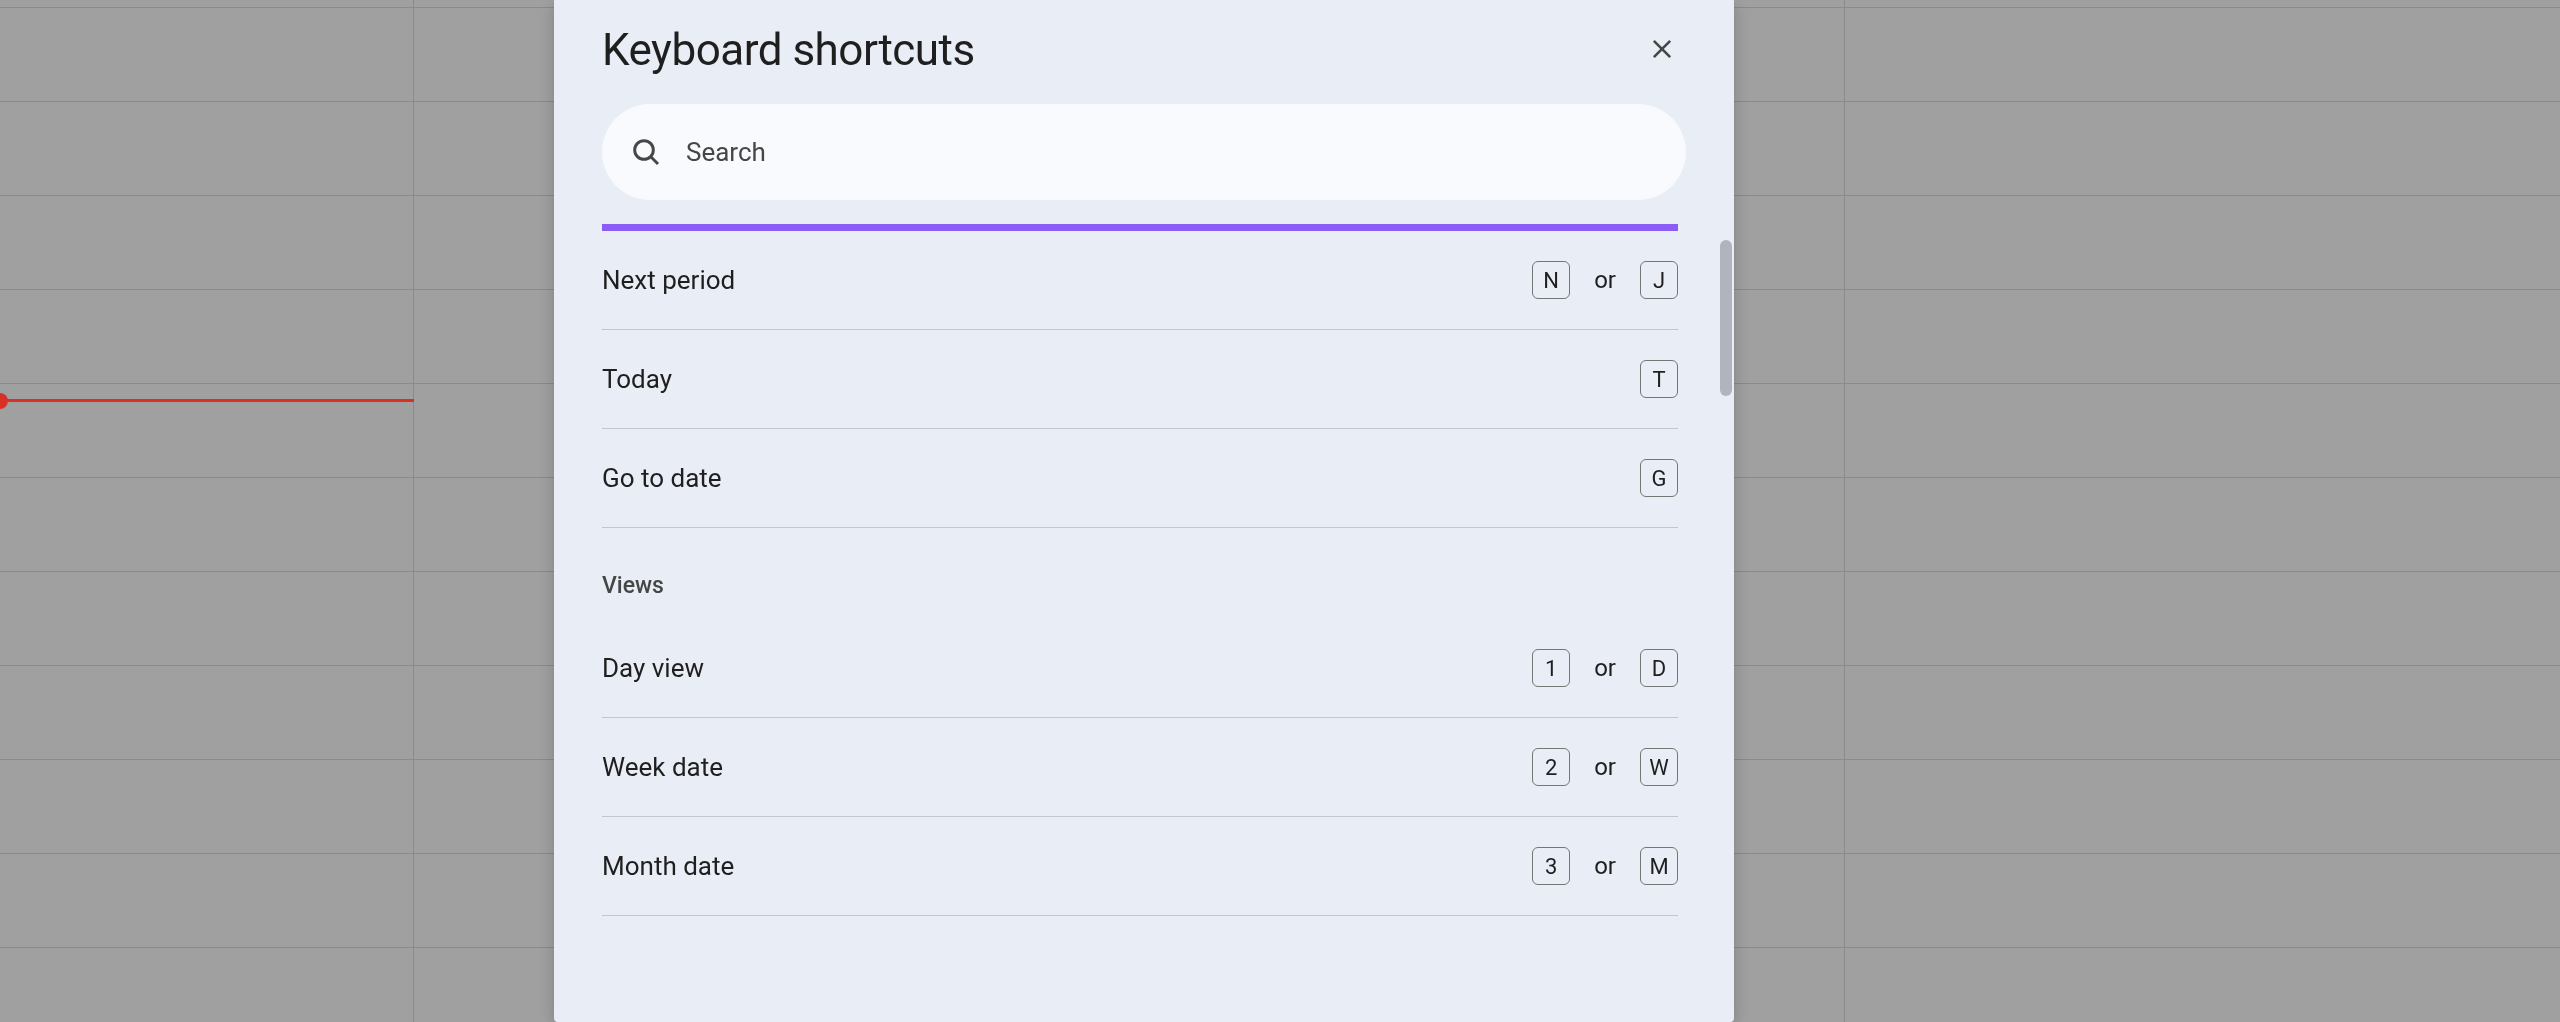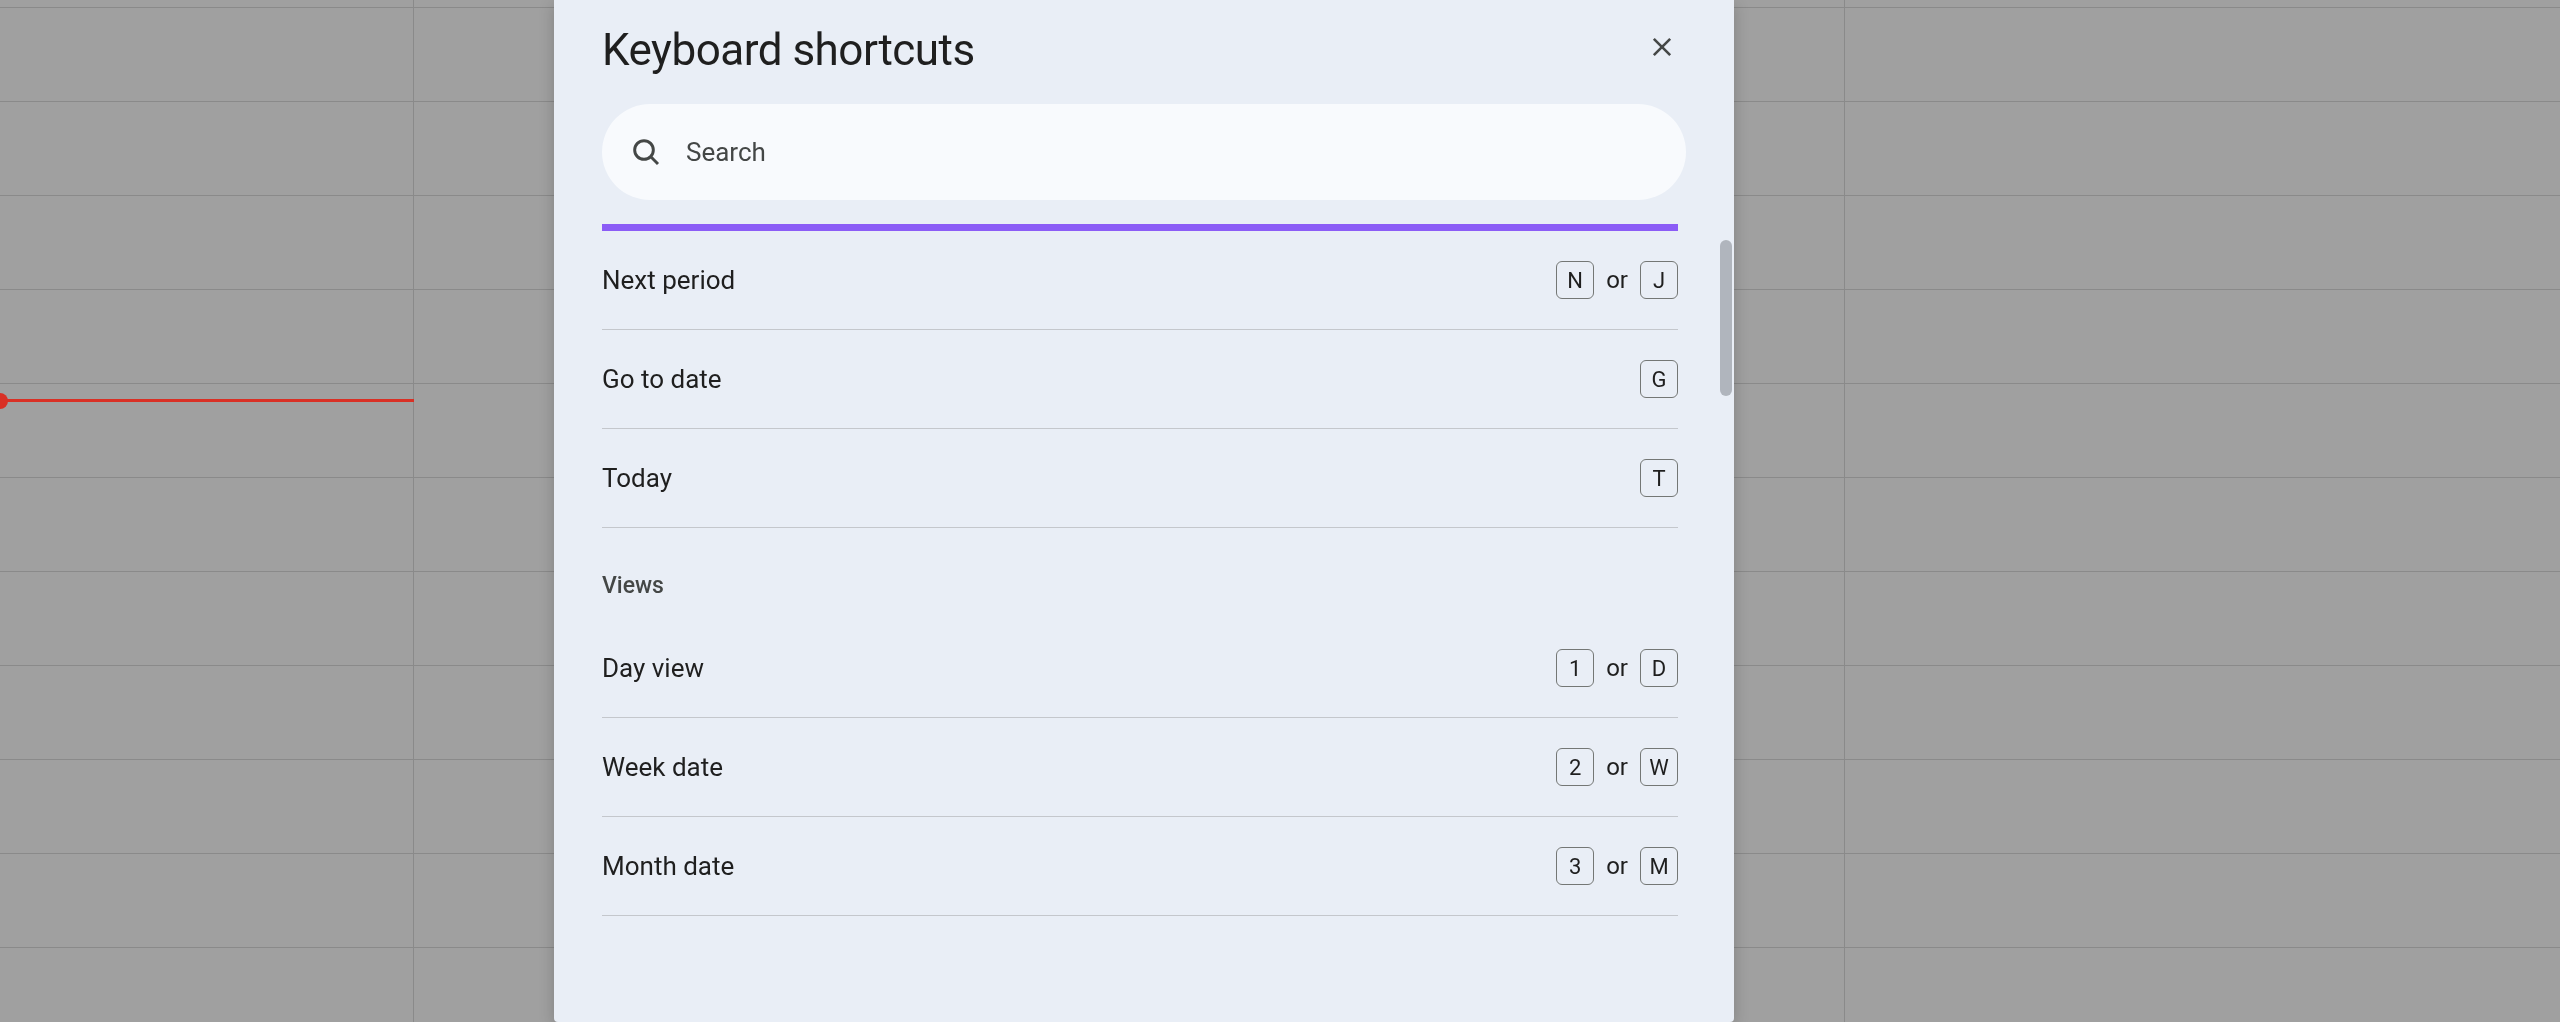--- a/index.html
+++ b/index.html
@@ -97,21 +97,21 @@
       background: #e9eef6;
       border-radius: 0 0 4px 4px;
       box-shadow: 0 4px 16px rgba(0,0,0,0.2);
       display: flex;
       flex-direction: column;
     }
     
     .dialog-header {
       padding: 24px 48px 20px 48px;
       display: flex;
-      align-items: flex-start;
+      align-items: center;
       justify-content: space-between;
       gap: 44px;
     }
     
     .dialog-title {
       font-size: 44px;
       font-weight: 400;
       color: #1f1f1f;
       letter-spacing: -0.5px;
     }
@@ -211,21 +211,21 @@
       border-radius: 6px;
       font-size: 22px;
       color: #1f1f1f;
       background: transparent;
       font-family: inherit;
     }
     
     .or-text {
       font-size: 24px;
       color: #1f1f1f;
-      margin: 0 4px;
+      margin: 0 16px;
     }
     
     .section-header {
       font-size: 23px;
       font-weight: 500;
       color: #444746;
       padding: 44px 0 20px 0;
     }
     
     .scrollbar-track {
@@ -293,30 +293,30 @@
     <div class="shortcut-row">
       <span class="shortcut-label">Next period</span>
       <div class="shortcut-keys">
         <span class="key">N</span>
         <span class="or-text">or</span>
         <span class="key">J</span>
       </div>
     </div>
 
     <div class="shortcut-row">
+      <span class="shortcut-label">Today</span>
+      <div class="shortcut-keys">
+        <span class="key">T</span>
+      </div>
+    </div>
+
+    <div class="shortcut-row">
       <span class="shortcut-label">Go to date</span>
       <div class="shortcut-keys">
         <span class="key">G</span>
-      </div>
-    </div>
-
-    <div class="shortcut-row">
-      <span class="shortcut-label">Today</span>
-      <div class="shortcut-keys">
-        <span class="key">T</span>
       </div>
     </div>
 
     <h2 class="section-header">Views</h2>
 
     <div class="shortcut-row">
       <span class="shortcut-label">Day view</span>
       <div class="shortcut-keys">
         <span class="key">1</span>
         <span class="or-text">or</span>

